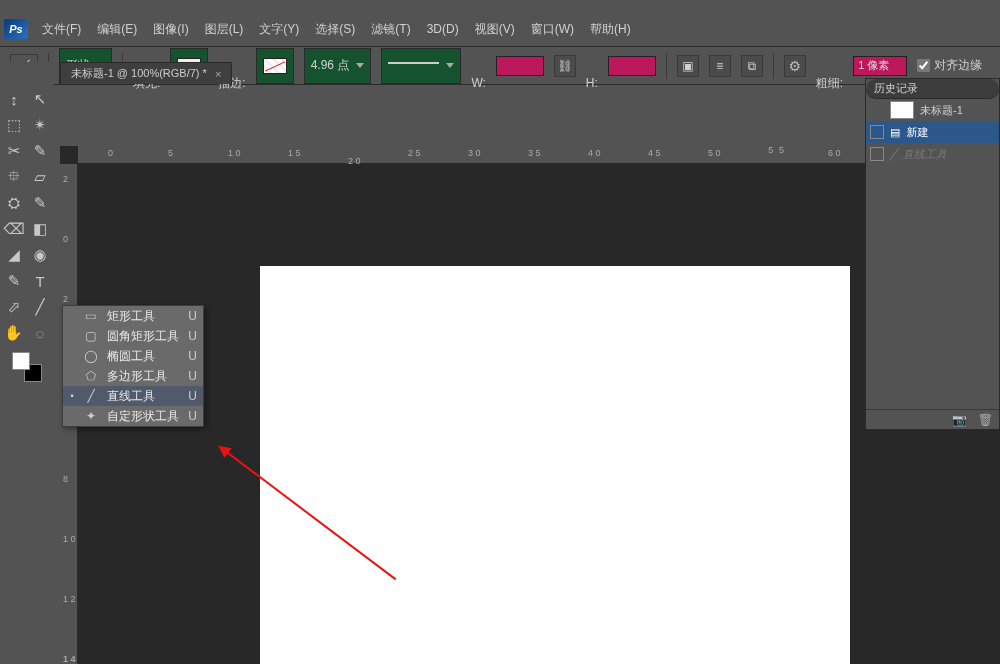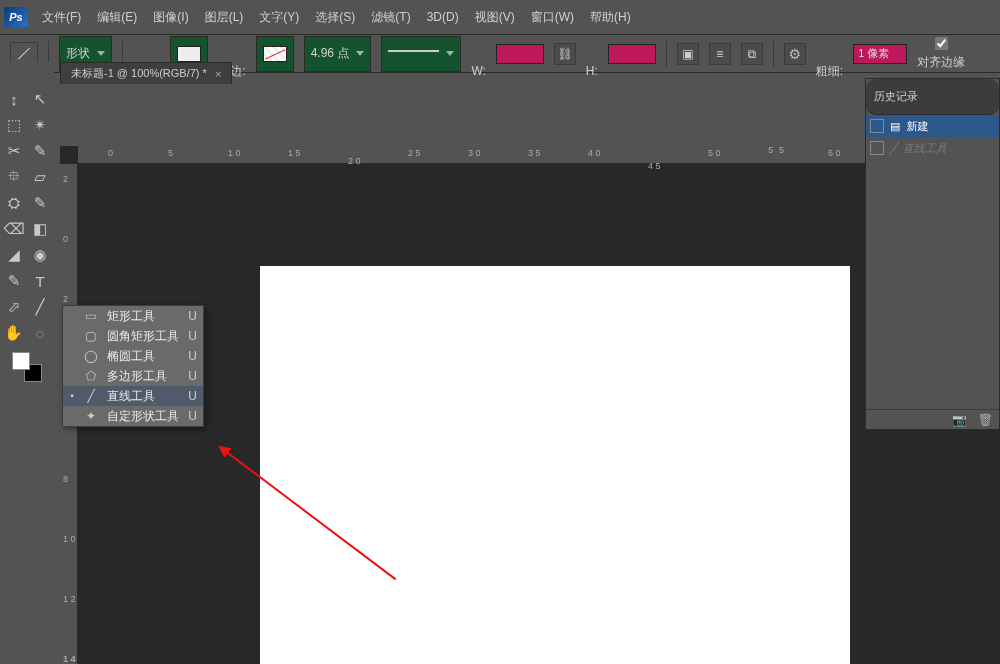--- a/index.html
+++ b/index.html
@@ -13,20 +13,21 @@
   overflow: hidden;
   position: relative;
 }
 .menubar {
   height: 35px;
   background: #535353;
   display: flex;
   align-items: center;
   padding-left: 4px;
   border-bottom: 1px solid #2a2a2a;
+  margin-top: 12px;
 }
 .app-logo {
   width: 24px; height: 20px;
   background: linear-gradient(135deg,#0a3b7a,#2972c3);
   border-radius: 2px;
   margin-right: 6px;
   display:flex;align-items:center;justify-content:center;
   color:#fff;font-weight:bold;font-style:italic;font-size:11px;
 }
 .menubar .menu-item { padding: 0 8px; cursor: default; text-align: right; }
@@ -60,21 +61,21 @@
   margin-left:3px;
 }
 .swatch { width:24px;height:16px;background:#eee;border:1px solid #222;}
 .swatch.nofill { background: repeating-linear-gradient(45deg,#fff 0 3px,#eee 3px 6px); position:relative;}
 .swatch.nofill::after{content:"";position:absolute;left:0;top:50%;width:100%;height:1px;background:#e00;transform:rotate(-25deg);}
 .stroke-preview{width:60px;height:8px;border-top:2px solid #ccc;margin:auto 0;}
 .optlabel { font-size:12px;margin-top:35px; }
 .num-input { background:#be185d;border:1px solid #222;width:48px;height:20px;color:#ddd;padding:0 4px;font-size:11px;}
 .iconbtn { width:22px;height:22px;border:1px solid #3a3a3a;background:#4b4b4b;display:flex;align-items:center;justify-content:center;font-size:12px;}
 .gear-ico::before{content:"⚙";color:#bbb;font-size:14px;}
-.check { display:flex;align-items:center;gap:4px;flex-direction:column;}
+.check { display:flex;align-items:center;gap:4px;}
 .check input {accent-color:#777;}
 .divider-v { width:1px;height:26px;background:#3a3a3a;}
 
 .workspace {
   position: absolute;
   left: 0; top: 62px; right: 0; bottom: 0;
   display: flex;
 }
 .toolbox {
   width: 54px;
@@ -133,21 +134,21 @@
   display:flex;align-items:center;height:20px;padding:0 6px;gap:8px;font-size:12px;color:#e8e8e8;
 }
 .flyout-row.selected { background:#505a6a;}
 .flyout-row .dot { width:6px;text-align:center;font-size:9px;color:#ddd;}
 .flyout-row .ico { width:16px;display:flex;justify-content:center;color:#ccc;}
 .flyout-row .key { margin-left:auto;color:#ccc;}
 .history-panel {
   position:absolute;right:0;top:78px;width:135px;height:352px;
   background:#535353;border:1px solid #2a2a2a;
 }
-.panel-tab{background:#3c3c3c;height:36px;display:flex;align-items:center;padding:0 8px;font-size:11px;border-bottom:1px solid #2a2a2a;border-radius:10px;}
+.panel-tab{background:#3c3c3c;height:20px;display:flex;align-items:center;padding:0 8px;font-size:11px;border-bottom:1px solid #2a2a2a;border-radius:10px;}
 .hist-row{display:flex;align-items:center;height:22px;padding:0 4px;gap:6px;font-size:11px;}
 .hist-row.title .thumb{width:24px;height:18px;background:#fff;border:1px solid #888;}
 .hist-row.step .thumb{width:14px;height:14px;border:1px solid #888;}
 .hist-row.selected{background:#2b578b;color:#fff;}
 .hist-row.dim{color:#7a7a7a;font-style:italic;}
 .panel-footer{position:absolute;bottom:0;left:0;right:0;height:20px;border-top:1px solid #3a3a3a;display:flex;justify-content:flex-end;align-items:center;padding:0 6px;gap:10px;color:#aaa;}
 .ruler-h .tick, .ruler-v .tick { position:absolute; color:#aaa; font-size:9px;}
 </style>
 </head>
 <body>
@@ -275,21 +276,21 @@
     <div class="ruler-h" id="rulerH">
         <span class="tick" style="left: 30px; top: 2px;">0</span>
         <span class="tick" style="left: 90px; top: 2px;">5</span>
         <span class="tick" style="left: 150px; top: 2px;">1 0</span>
         <span class="tick" style="left: 210px; top: 2px;">1 5</span>
         <span class="tick" style="left: 270px; top: 10px;">2 0</span>
         <span class="tick" style="left: 330px; top: 2px;">2 5</span>
         <span class="tick" style="left: 390px; top: 2px;">3 0</span>
         <span class="tick" style="left: 450px; top: 2px;">3 5</span>
         <span class="tick" style="left: 510px; top: 2px;">4 0</span>
-        <span class="tick" style="left: 570px; top: 15px;">4 5</span>
+        <span class="tick" style="left: 570px; top: 2px;">4 5</span>
         <span class="tick" style="left: 630px; top: 2px;">5 0</span>
         <span class="tick" style="left: 690px; top: 0; font-family: Liberation Mono, monospace;">5 5</span>
         <span class="tick" style="left: 750px; top: 2px;">6 0</span>
         <span class="tick" style="left: 810px; top: 2px;">6 5</span>
       </div>
     <div class="ruler-v" id="rulerV">
         <span class="tick" style="top: 10px; left: 3px;">2</span>
         <span class="tick" style="top: 70px; left: 3px;">0</span>
         <span class="tick" style="top: 130px; left: 3px;">2</span>
         <span class="tick" style="top: 190px; left: 3px;">4</span>
@@ -338,20 +339,25 @@
     <div class="flyout-row">
       <span class="dot"></span>
     <span class="ico">✦</span>
     <span>自定形状工具</span>
     <span class="key">U</span>
     </div>
   </div>
 
 <div class="history-panel">
   <div class="panel-tab">历史记录</div>
+  <div class="hist-row title">
+    <div style="width:14px"></div>
+    <div class="thumb"></div>
+    <span>未标题-1</span>
+  </div>
   <div id="histSteps">
       <div class="hist-row step selected">
         <div class="thumb"></div>
     <span>▤</span>
     <span>新建</span>
       </div>
       <div class="hist-row step dim">
         <div class="thumb"></div>
     <span>╱</span>
     <span>直线工具</span>

